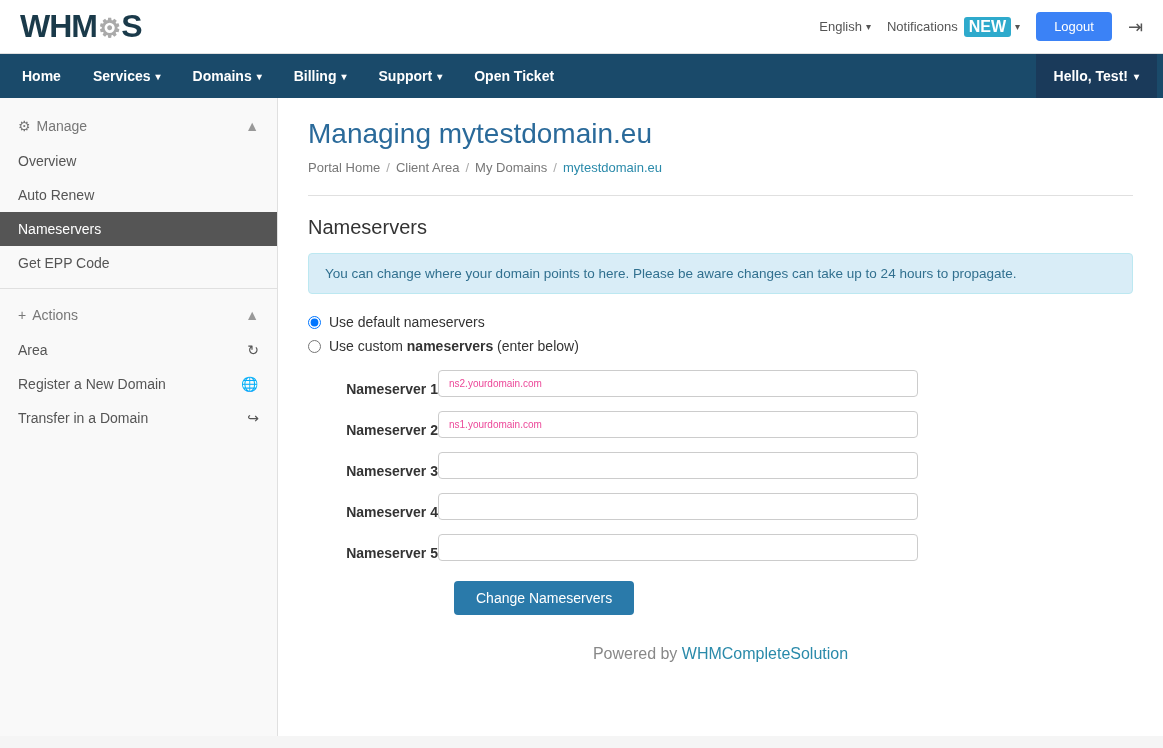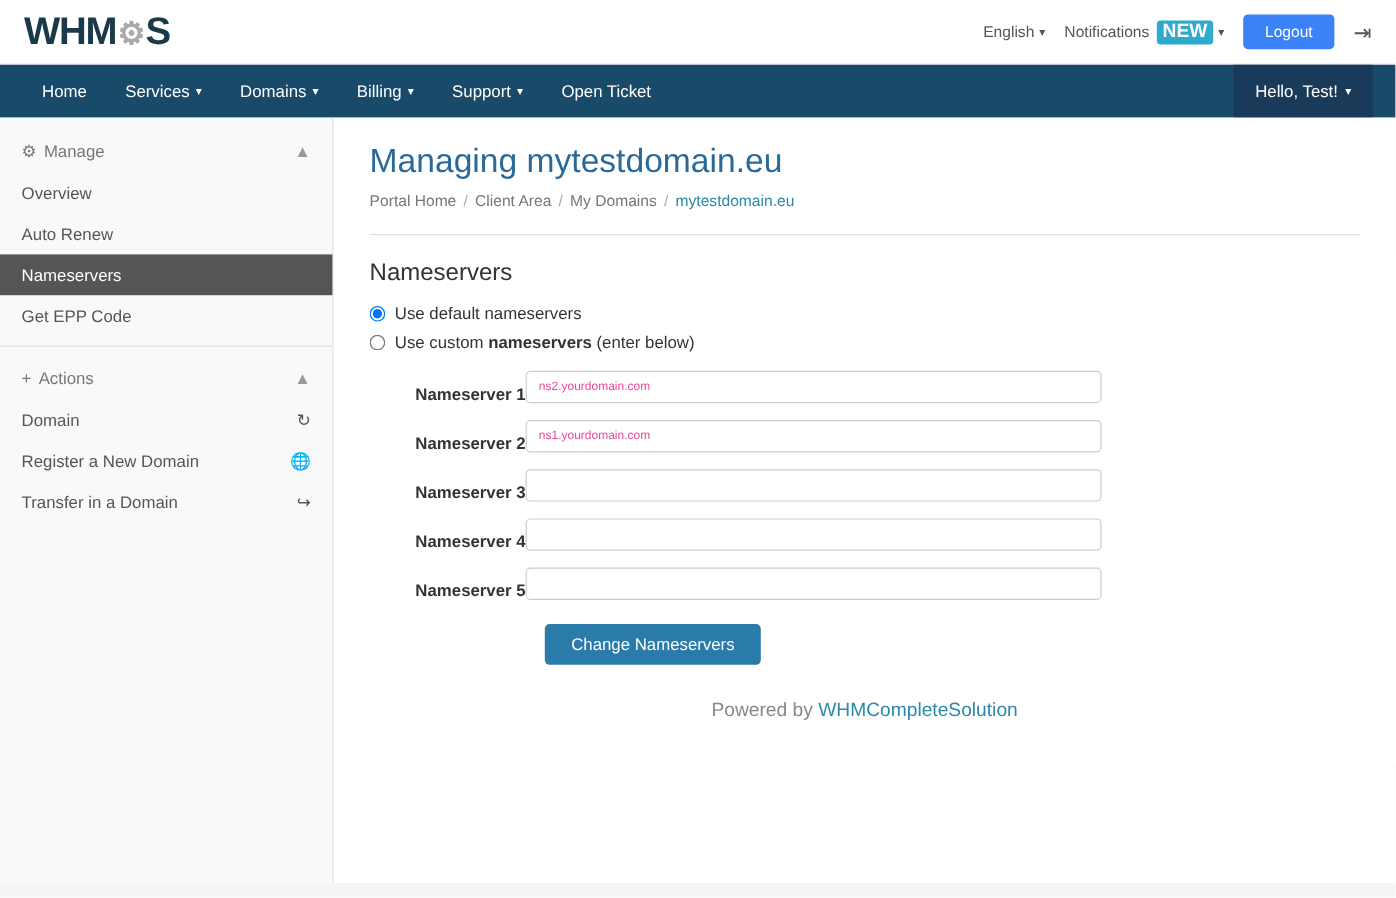--- a/index.html
+++ b/index.html
@@ -66,21 +66,22 @@
       color: #555;
       font-size: 18px;
       cursor: pointer;
     }
 
     
     .nav-bar {
       background: #1a4a6a;
       display: flex;
       align-items: center;
-      padding: 0 19px;
+      padding: 0 6px;
+      font-weight: bold;
     }
     .nav-item {
       color: #fff;
       padding: 14px 16px;
       cursor: pointer;
       font-size: 14px;
       display: flex;
       align-items: center;
       gap: 5px;
       white-space: nowrap;
@@ -326,21 +327,21 @@
     <hr class="sidebar-divider">
 
     <div class="sidebar-section-header">
       <div class="section-title">
         <span>+</span>
         <span>Actions</span>
       </div>
       <span class="chevron">▲</span>
     </div>
     <div class="sidebar-item">
-      <span>Domain</span>
+      <span>Area</span>
       <span>↻</span>
     </div>
     <div class="sidebar-item">
       <span>Register a New Domain</span>
       <span>🌐</span>
     </div>
     <div class="sidebar-item">
       <span>Transfer in a Domain</span>
       <span>↪</span>
     </div>
@@ -356,20 +357,21 @@
       <span class="breadcrumb-sep">/</span>
       <a>My Domains</a>
       <span class="breadcrumb-sep">/</span>
       <span class="active-crumb">mytestdomain.eu</span>
     </div>
 
     <hr class="section-divider">
 
     <h2 class="section-heading">Nameservers</h2>
 
+    <div class="info-box">You can change where your domain points to here. Please be aware changes can take up to 24 hours to propagate.</div>
 
     <div class="radio-group">
       <label class="radio-option">
         <input type="radio" name="ns_mode" checked="" style="">
         <span>Use default nameservers</span>
       </label>
       <label class="radio-option">
         <input type="radio" name="ns_mode" style="">
         <span>Use custom <strong>nameservers</strong> (enter below)</span>
       </label>

